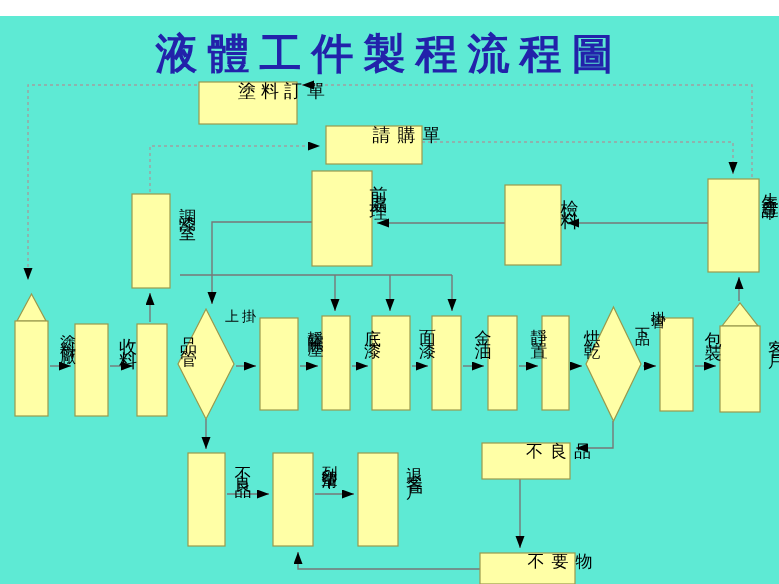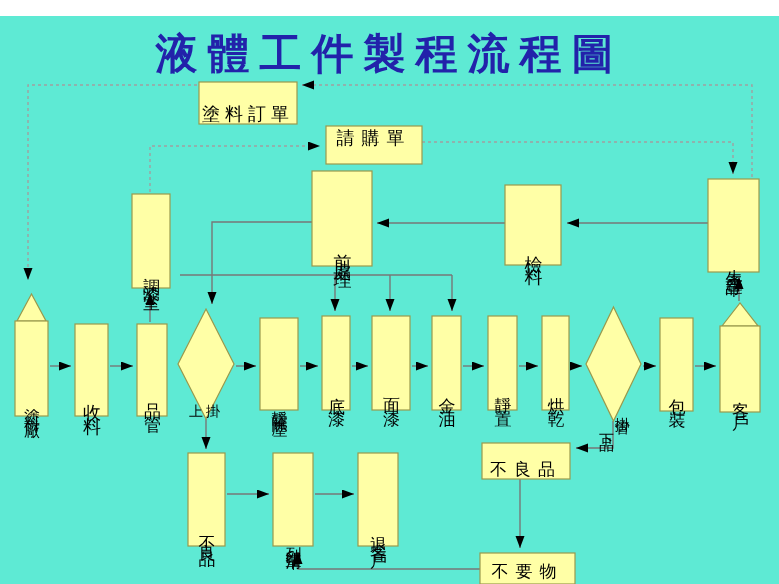--- a/index.html
+++ b/index.html
@@ -2,22 +2,22 @@
 <html><head>
 <meta charset="utf-8">
 <style>
   html,body{margin:0;padding:0;background:#fff;}
   #stage{position:relative;width:779px;height:584px;background:#5eead4;overflow:hidden;
          font-family:"DejaVu Serif","Liberation Serif",serif;margin-top:16px;}
   #title{position:absolute;left:0;top:10px;width:779px;text-align:center;
          font-weight:bold;font-size:42px;letter-spacing:10px;color:#2222aa;
          font-family:"DejaVu Serif","Liberation Serif",serif;}
   svg{position:absolute;left:0;top:0;}
-  .label{position:absolute;display:flex;align-items:flex-end;justify-content:center;
-         color:#000;text-align:center;line-height:1.05;pointer-events:none;}
+  .label{position:absolute;display:flex;align-items:flex-start;justify-content:center;
+         color:#000;text-align:center;line-height:1.05;pointer-events:none;padding-left:36px;}
   .label .v{writing-mode:vertical-rl;text-orientation:upright;}
   .label .col{writing-mode:vertical-rl;text-orientation:upright;display:inline-block;}
 </style>
 </head>
 <body>
 
 <div id="stage">
   <svg id="edge-layer" width="779" height="584">
     <defs>
       <marker id="arrowhead" markerUnits="userSpaceOnUse" markerWidth="14" markerHeight="10" refX="12" refY="4.5" orient="auto">

